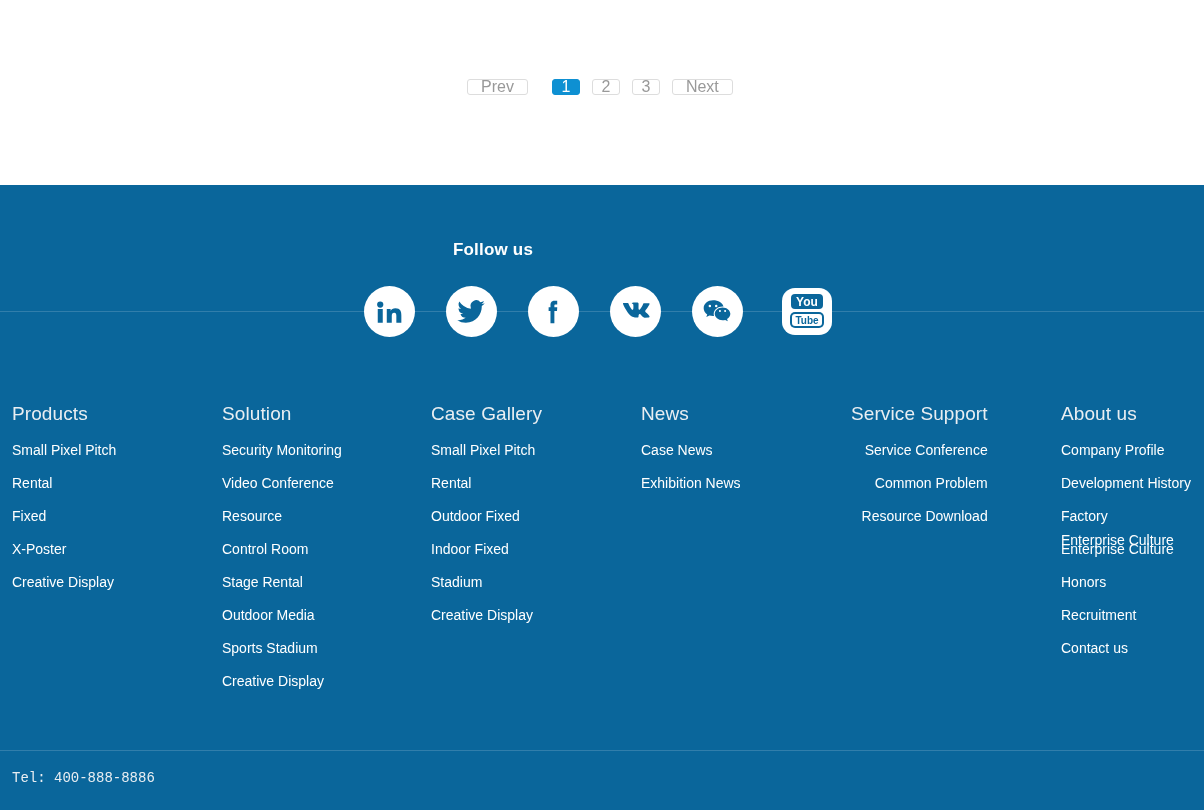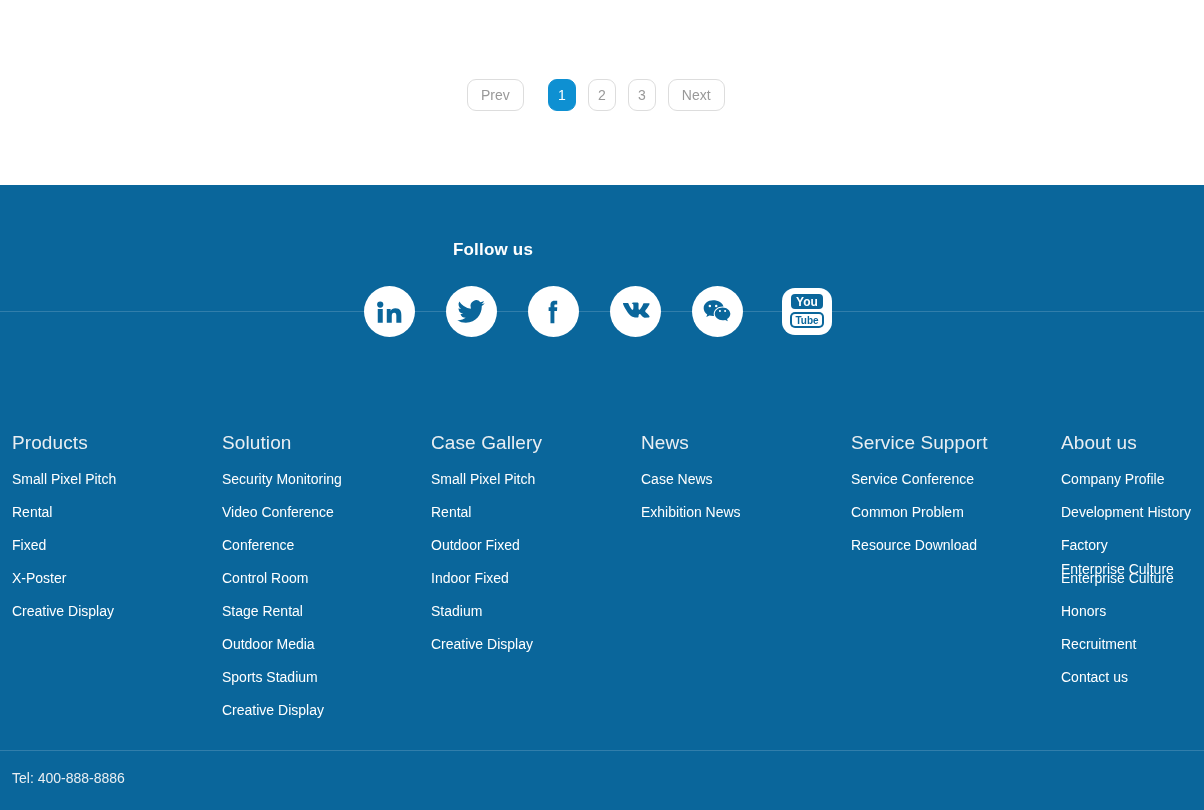--- a/index.html
+++ b/index.html
@@ -22,27 +22,27 @@
     position: absolute;
     left: 467px; top: 79px;
     display: flex;
     align-items: flex-start;
     height: 32px;
   }
   .page-btn {
     display: inline-flex;
     align-items: center;
     justify-content: center;
-    height: 32px;
+    height: 16px;
     border: 1px solid #dddddd;
     background: #ffffff;
     color: #999999;
-    font-size: 14px;
+    font-size: 16px;
     font-family: "Liberation Sans", sans-serif;
-    border-radius: 9px;
+    border-radius: 3px;
     cursor: pointer;
     padding: 0 13px;
     line-height: 1;
   }
   .page-btn.num { width: 28px; padding: 0; margin-right: 12px; }
   .page-btn.num.first { margin-left: 24px; }
   .page-btn.num.active {
     background: #0e90d2;
     border-color: #0e90d2;
     color: #ffffff;
@@ -96,21 +96,21 @@
   .social svg { display: block; }
   .social.yt {
     background: transparent;
     width: 67px; height: 51px;
   }
 
   
   #columns {
     position: absolute;
     left: 0; top: 218px;
-    width: 1168px; height: 340px; margin-top: 29px;
+    width: 1168px; height: 340px;
   }
   .col { position: absolute; top: 0; }
   .col h3 {
     margin: 0 0 17px 0;
     font-size: 19px;
     font-weight: normal;
     color: #e9eef2;
     letter-spacing: .1px;
   }
   .col a {
@@ -129,20 +129,21 @@
     position: absolute;
     left: 0; top: 565px;
     width: 1204px; height: 1px;
     background: rgba(255,255,255,.16);
   }
   #tel {
     position: absolute;
     left: 12px; top: 585px;
     font-size: 14px;
     color: #e9eef2;
+    font-family: Liberation Mono, monospace;
   }
   #copyright {
     position: absolute;
     right: 12px; top: 586px;
     font-size: 13px;
     color: #ffffff;
     white-space: nowrap;
   }
   #copyright .sep { padding: 0 3px; }
 </style>
@@ -218,21 +219,21 @@
       <a>Rental</a>
       <a>Fixed</a>
       <a>X-Poster</a>
       <a>Creative Display</a>
     </div>
 
     <div class="col" style="left:222px;">
       <h3>Solution</h3>
       <a>Security Monitoring</a>
       <a>Video Conference</a>
-      <a>Conference</a>
+      <a>Resource</a>
       <a>Control Room</a>
       <a>Stage Rental</a>
       <a>Outdoor Media</a>
       <a>Sports Stadium</a>
       <a>Creative Display</a>
     </div>
 
     <div class="col" style="left:431px;">
       <h3>Case Gallery</h3>
       <a>Small Pixel Pitch</a>
@@ -242,21 +243,21 @@
       <a>Stadium</a>
       <a>Creative Display</a>
     </div>
 
     <div class="col" style="left:641px;">
       <h3>News</h3>
       <a>Case News</a>
       <a>Exhibition News</a>
     </div>
 
-    <div class="col" style="left:851px;">
+    <div class="col" style="left:851px;text-align:right;">
       <h3>Service Support</h3>
       <a>Service Conference</a>
       <a>Common Problem</a>
       <a>Resource Download</a>
     </div>
 
     <div class="col" style="left:1061px;">
       <h3>About us</h3>
       <a>Company Profile</a>
       <a>Development History</a>

